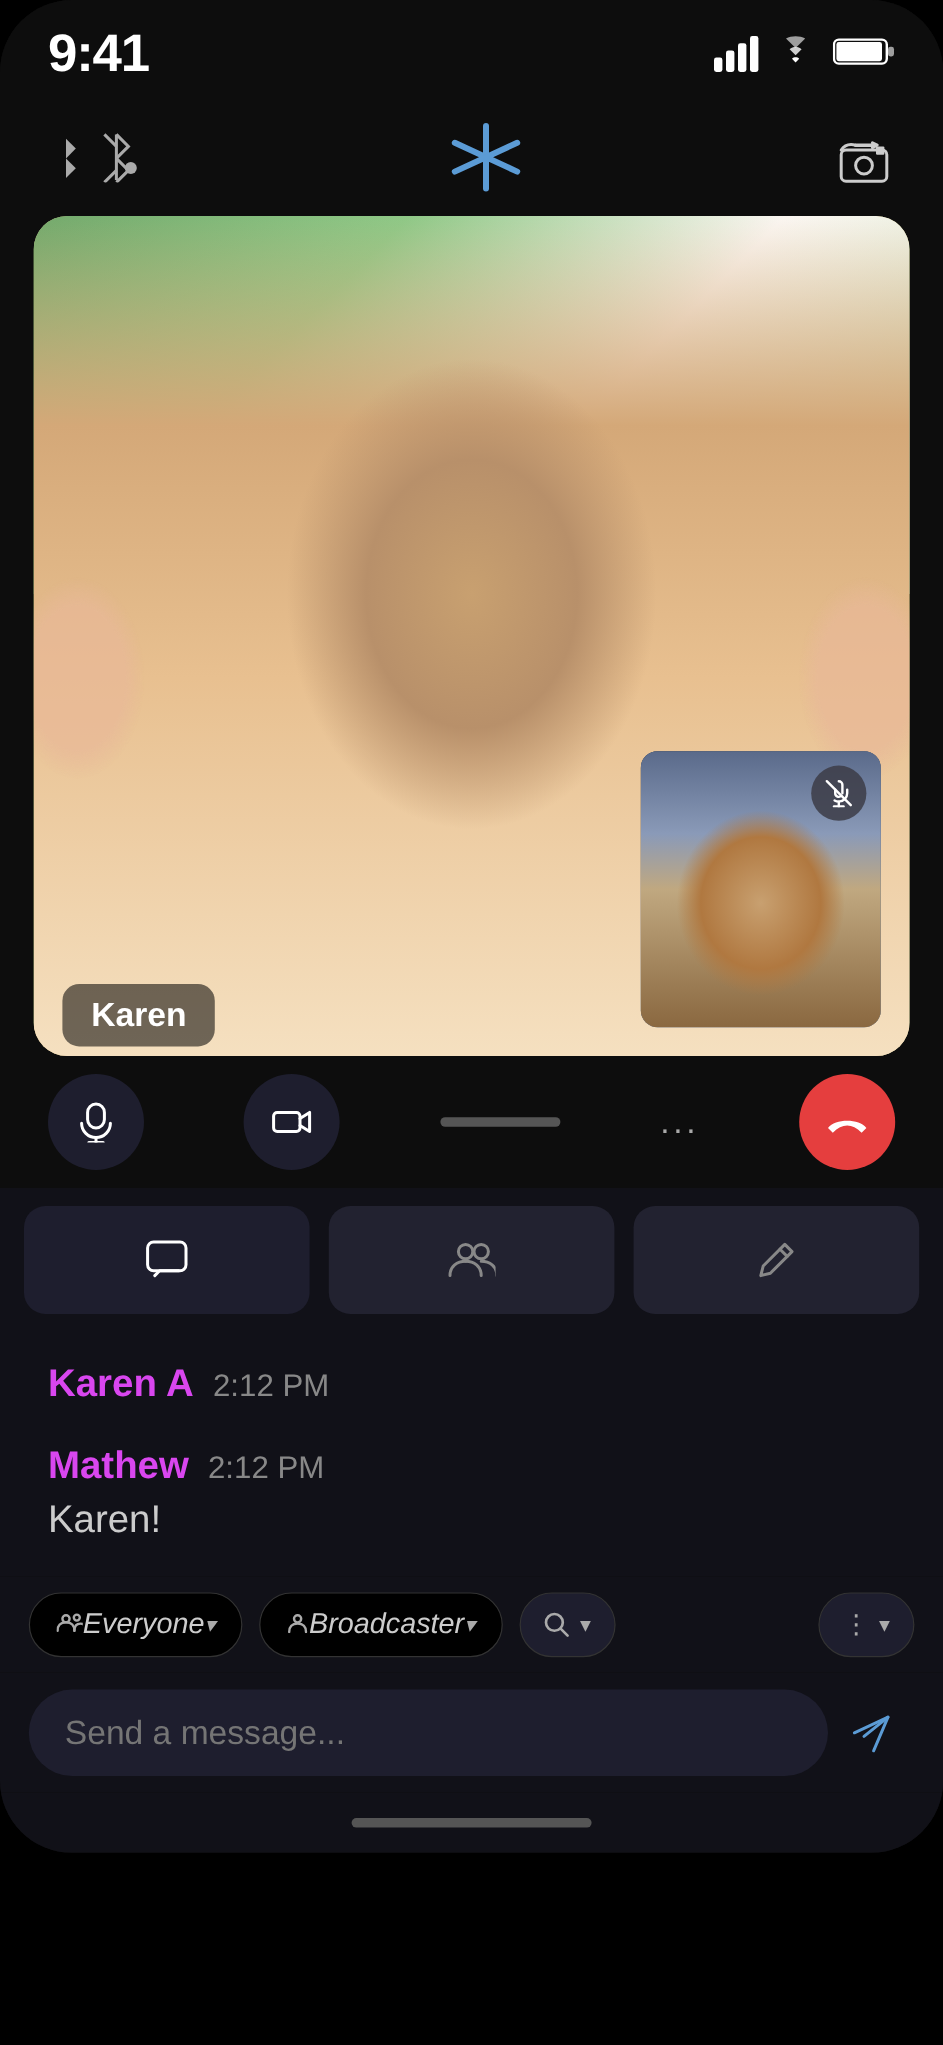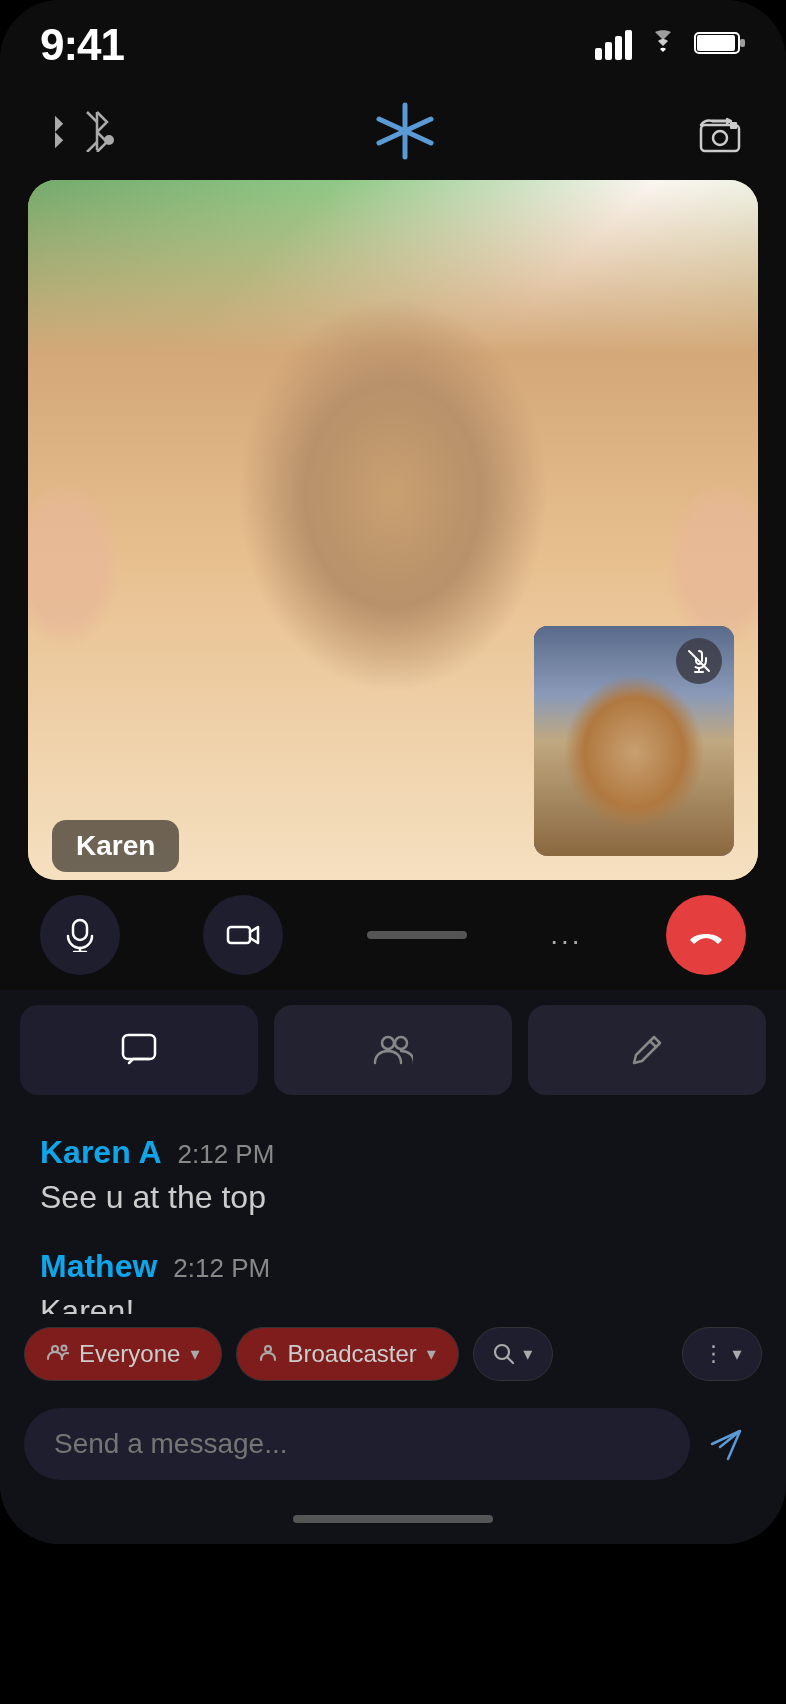--- a/index.html
+++ b/index.html
@@ -312,21 +312,21 @@
     .chat-message-header {
       display: flex;
       align-items: baseline;
       gap: 16px;
       margin-bottom: 8px;
     }
 
     .chat-sender {
       font-size: 32px;
       font-weight: 700;
-      color: #0ea5e9;
+      color: #d946ef;
     }
 
     .chat-time {
       font-size: 26px;
       color: #888;
     }
 
     .chat-text {
       font-size: 32px;
       color: #ccc;
@@ -339,30 +339,30 @@
       display: flex;
       align-items: center;
       padding: 0 24px;
       gap: 14px;
       flex-shrink: 0;
     }
 
     .audience-btn {
       height: 54px;
       border-radius: 28px;
-      background: #7f1d1d;
+      background: #000000;
       border: 1px solid #333;
       color: #ccc;
       font-size: 24px;
       padding: 0 22px;
       cursor: pointer;
       display: flex;
       align-items: center;
-      gap: 10px;
       white-space: nowrap;
+      font-style: italic;
     }
 
     .audience-btn-icon {
       font-size: 22px;
       color: #aaa;
     }
 
     .audience-btn-chevron {
       font-size: 18px;
       color: #aaa;
@@ -610,21 +610,20 @@
       </svg>
     </button>
   </div>
 
   <div class="chat-area">
     <div class="chat-message">
       <div class="chat-message-header">
         <span class="chat-sender">Karen A</span>
         <span class="chat-time">2:12 PM</span>
       </div>
-      <div class="chat-text">See u at the top</div>
     </div>
 
     <div class="chat-message">
       <div class="chat-message-header">
         <span class="chat-sender">Mathew</span>
         <span class="chat-time">2:12 PM</span>
       </div>
       <div class="chat-text">Karen!</div>
     </div>
   </div>

